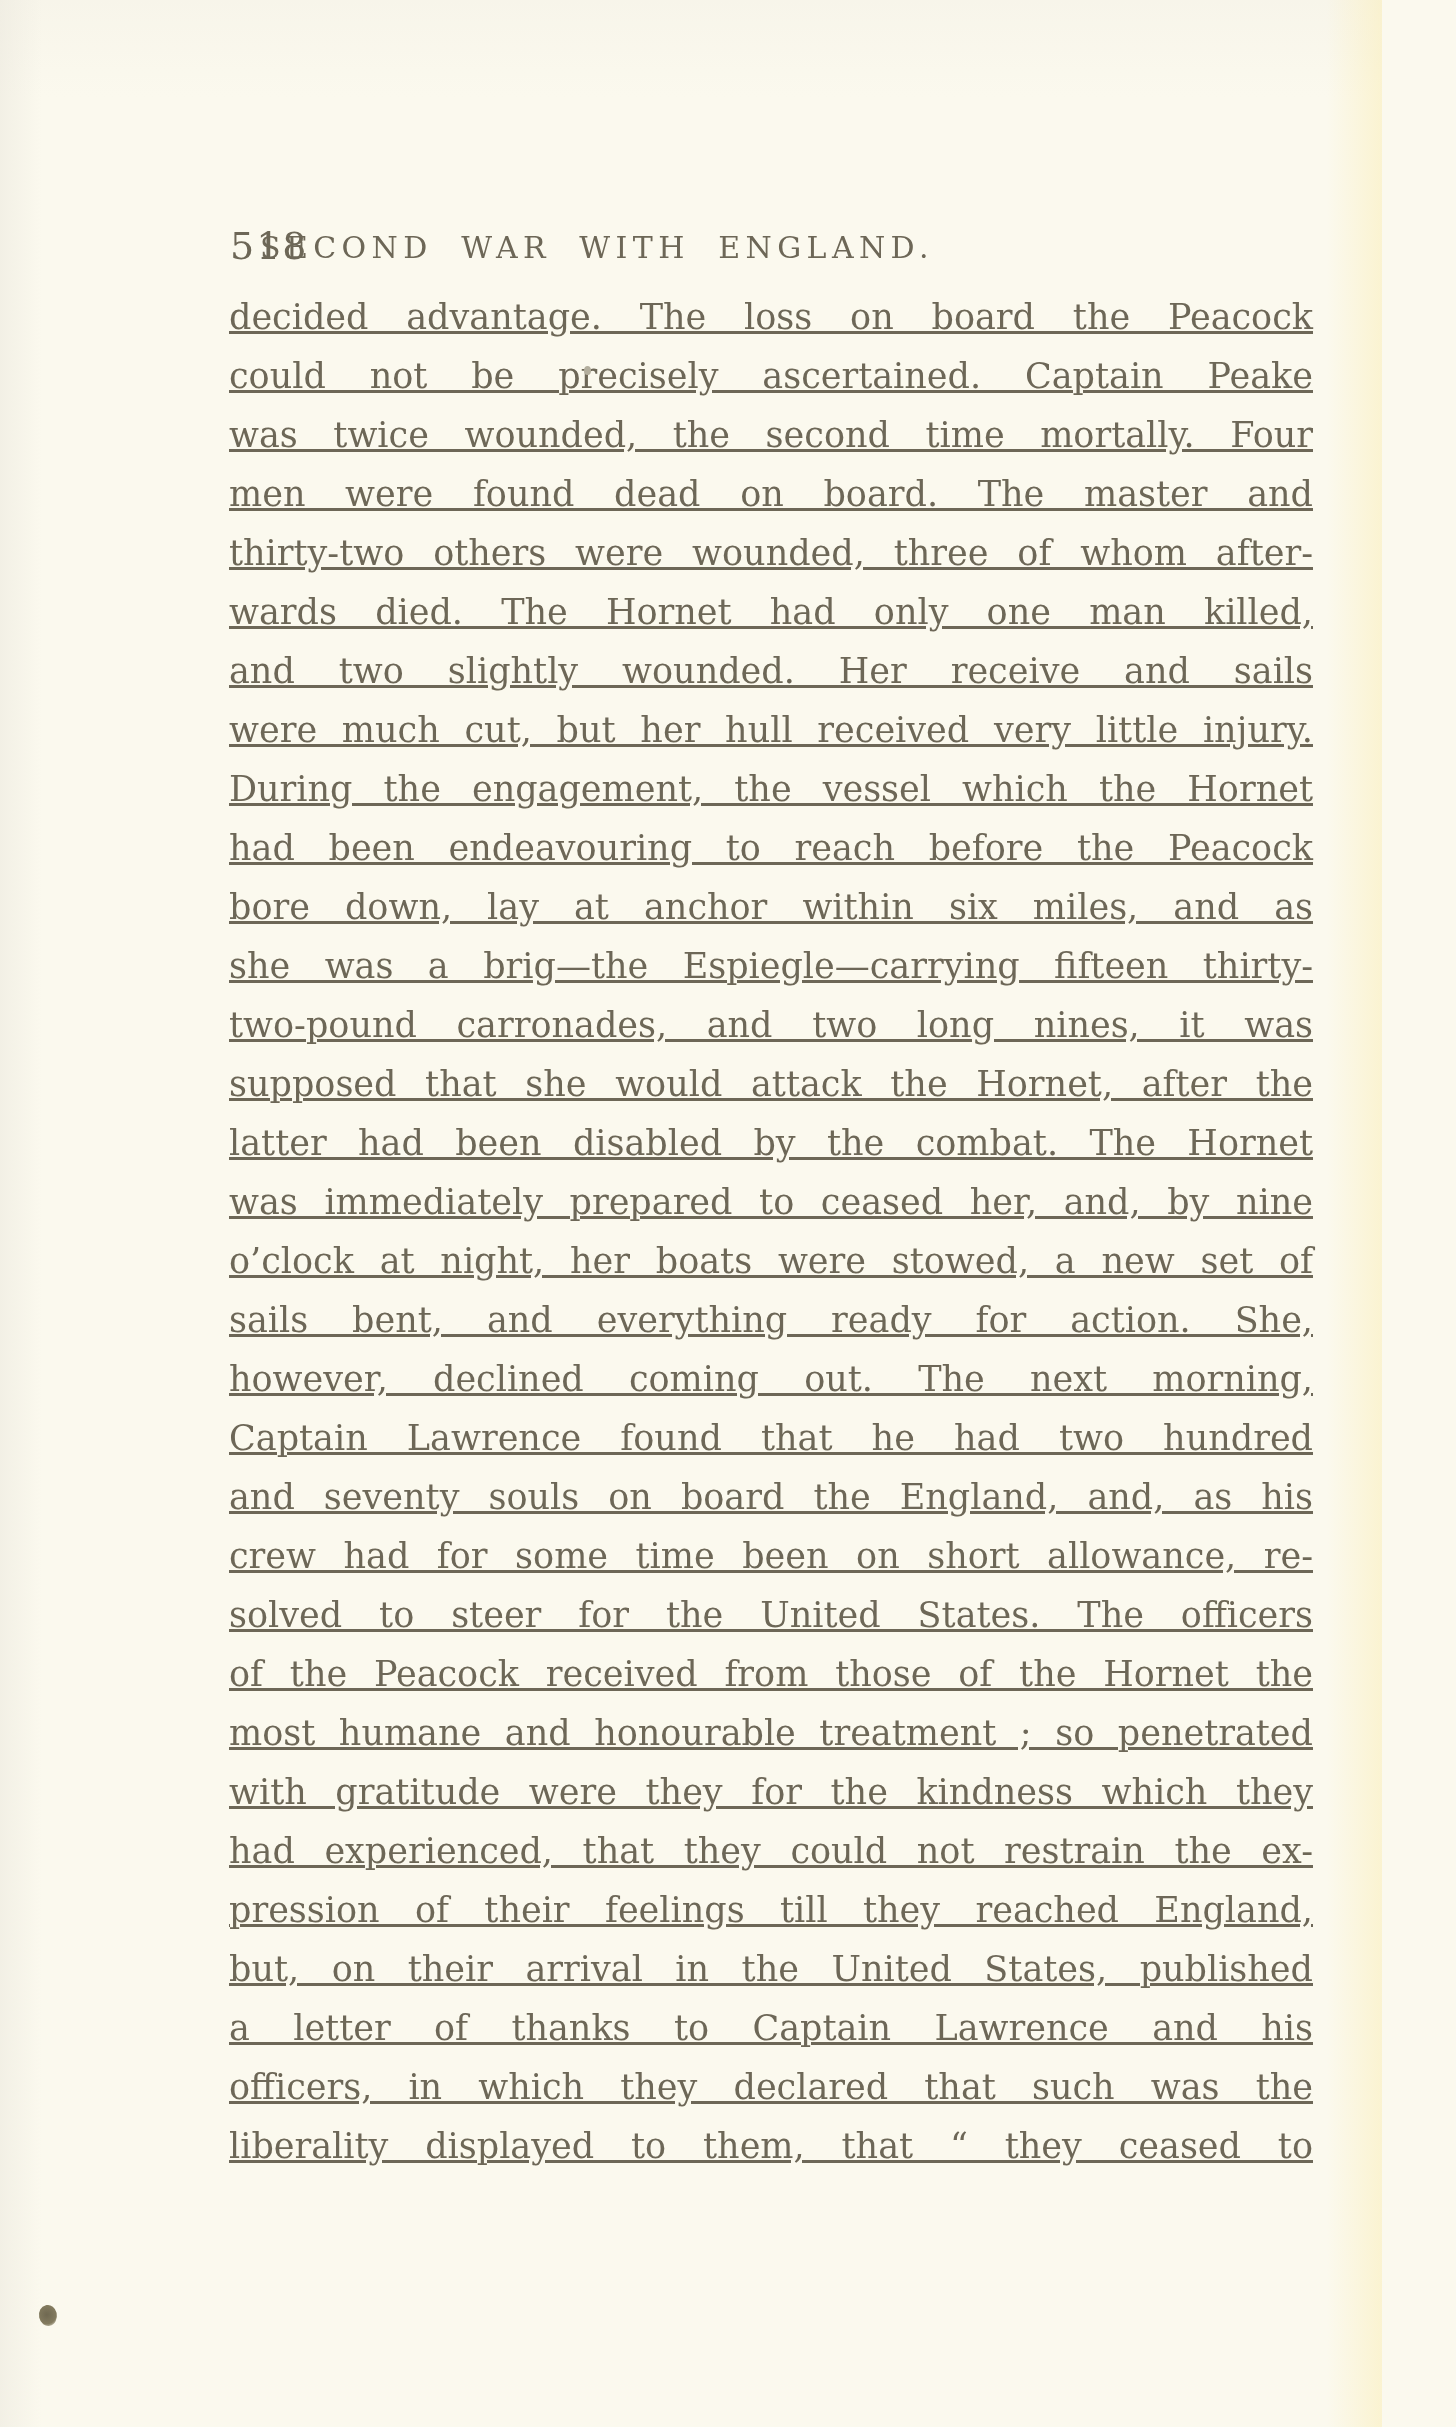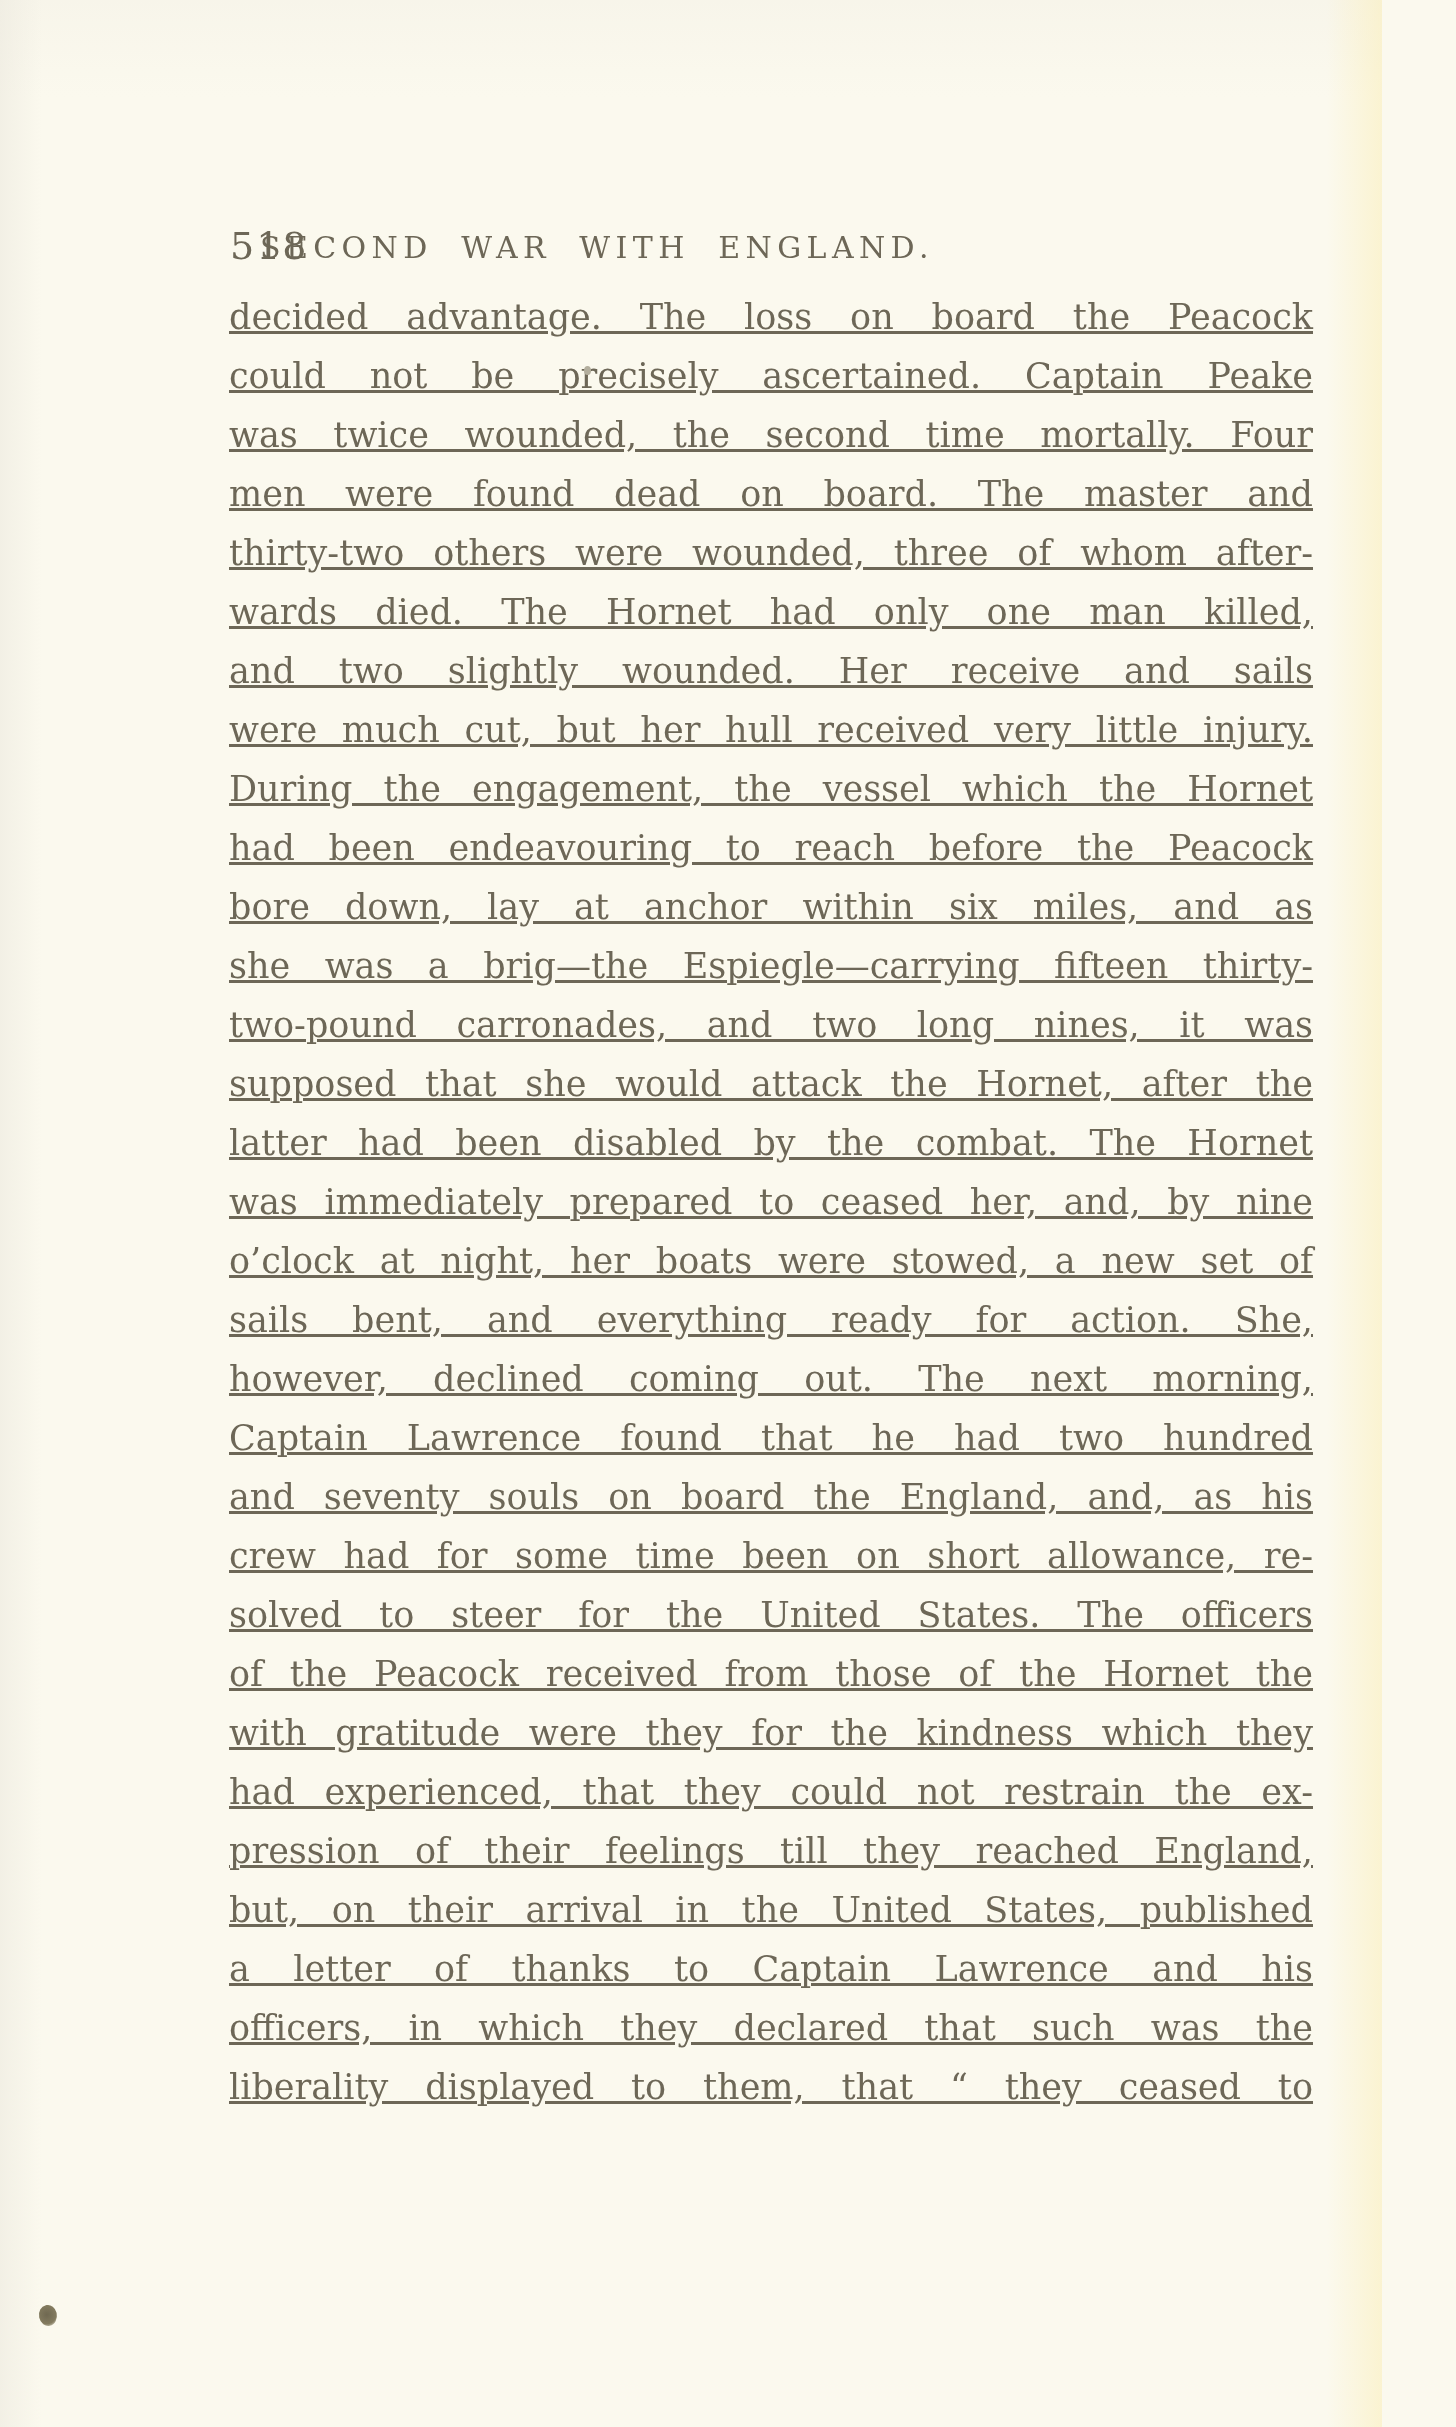--- a/index.html
+++ b/index.html
@@ -105,20 +105,21 @@
       <div class="line">latter had been disabled by the combat.  The Hornet</div>
       <div class="line">was immediately prepared to ceased her, and, by nine</div>
       <div class="line">o’clock at night, her boats were stowed, a new set of</div>
       <div class="line">sails bent, and everything ready for action.  She,</div>
       <div class="line">however, declined coming out.  The next morning,</div>
       <div class="line">Captain Lawrence found that he had two hundred</div>
       <div class="line">and seventy souls on board the England, and, as his</div>
       <div class="line">crew had for some time been on short allowance, re-</div>
       <div class="line">solved to steer for the United States.  The officers</div>
       <div class="line">of the Peacock received from those of the Hornet the</div>
+      <div class="line">most humane and honourable treatment ; so penetrated</div>
       <div class="line">with gratitude were they for the kindness which they</div>
       <div class="line">had experienced, that they could not restrain the ex-</div>
       <div class="line">pression of their feelings till they reached England,</div>
       <div class="line">but, on their arrival in the United States, published</div>
       <div class="line">a letter of thanks to Captain Lawrence and his</div>
       <div class="line">officers, in which they declared that such was the</div>
       <div class="line">liberality displayed to them, that “ they ceased to</div>
     </div>
 
   <div class="ink-speck"></div>

